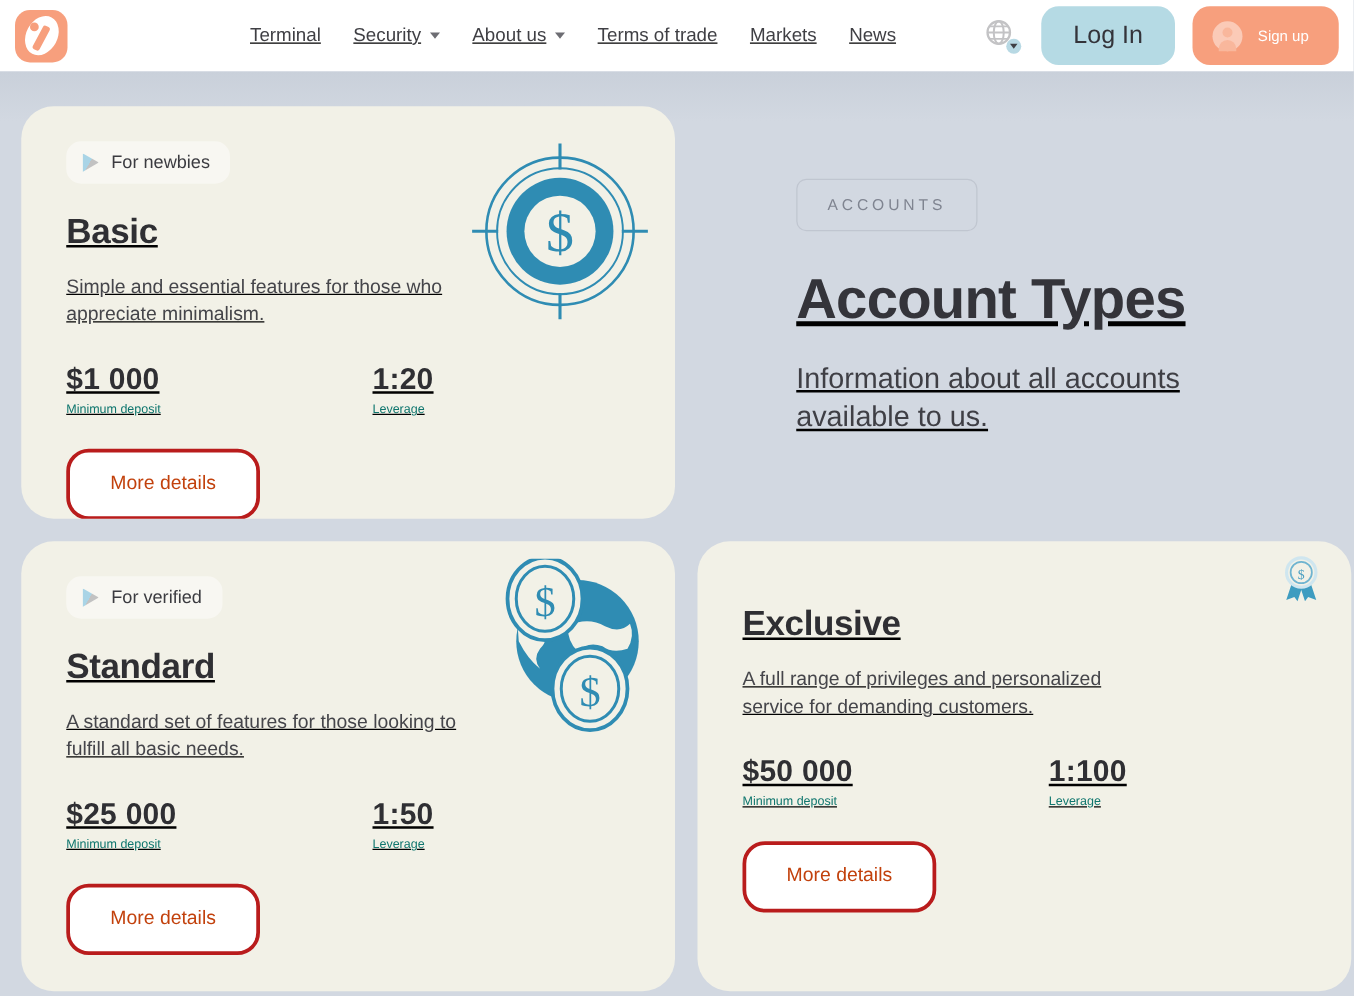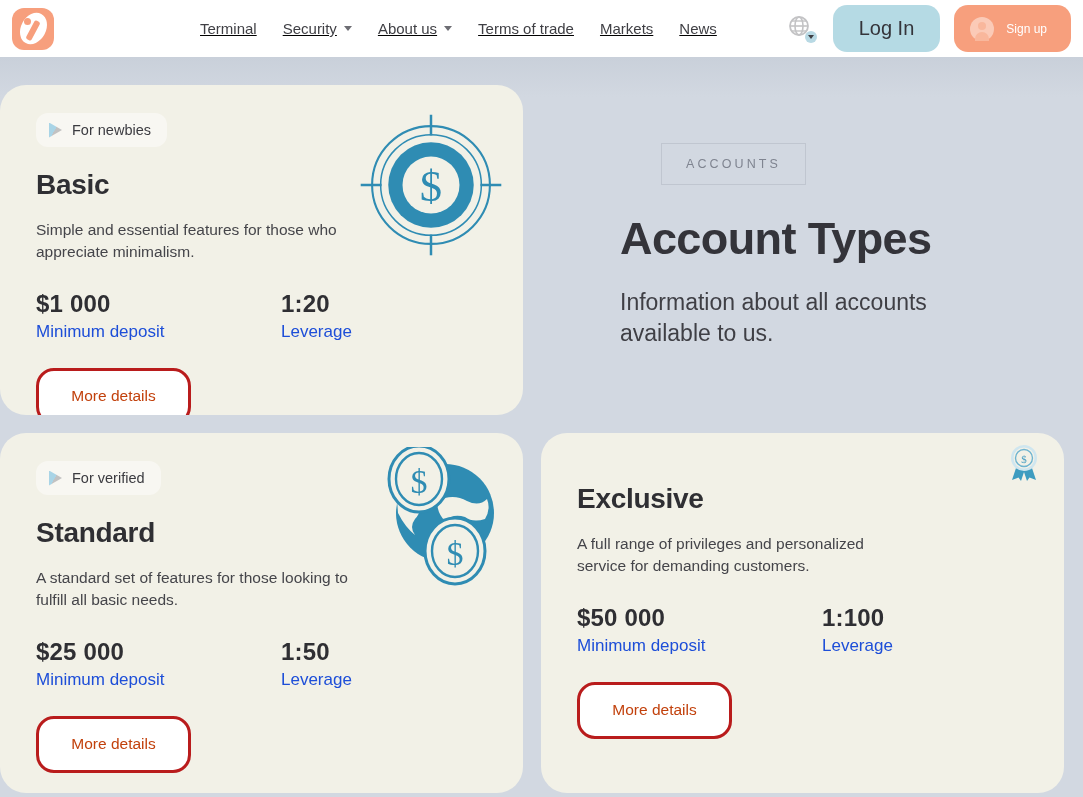--- a/index.html
+++ b/index.html
@@ -163,21 +163,22 @@
     margin-left: -7px;
     border-radius: 7px 7px 0 0;
     background: #f9b79c;
   }
 
   
   .page {
     position: relative;
     height: 740px;
     background: linear-gradient(180deg, #c9d0da 0%, #d2d8e1 40px, #d2d8e1 100%);
-    padding: 28px 8px 0 0;
+    padding: 28px 8px 0 17px;
+    text-decoration: underline;
   }
 
   .grid {
     display: grid;
     grid-template-columns: 523px 523px;
     grid-template-rows: 330px 360px;
     gap: 18px;
   }
 
   .card {
@@ -237,22 +238,22 @@
   }
   .stat { min-width: 0; }
   .stat.deposit { width: 245px; }
   .stat-value {
     font-size: 24px;
     font-weight: bold;
     color: #2f2f33;
     letter-spacing: 0.2px;
   }
   .stat-label {
-    font-size: 17px;
-    color: #1d4ed8;
+    font-size: 10px;
+    color: #0f766e;
     margin-top: 4px;
   }
 
   .btn-details {
     margin-top: 26px;
     background: #ffffff;
     border: 3px solid #b91c1c;
     border-radius: 18px;
     height: 57px;
     width: 155px;
@@ -262,26 +263,25 @@
     cursor: pointer;
   }
 
   
   .hero {
     padding: 58px 0 0 79px;
   }
   .hero-pill {
     display: inline-block;
     border: 1px solid #c0c6d0;
-    border-radius: 0;
+    border-radius: 8px;
     padding: 13px 24px;
     font-size: 12.5px;
     letter-spacing: 3.1px;
     color: #7f8490;
-    margin-left: 41px;
   }
   .hero-title {
     font-size: 45px;
     font-weight: bold;
     color: #34343a;
     letter-spacing: -0.6px;
     margin-top: 28px;
   }
   .hero-sub {
     font-size: 23px;

